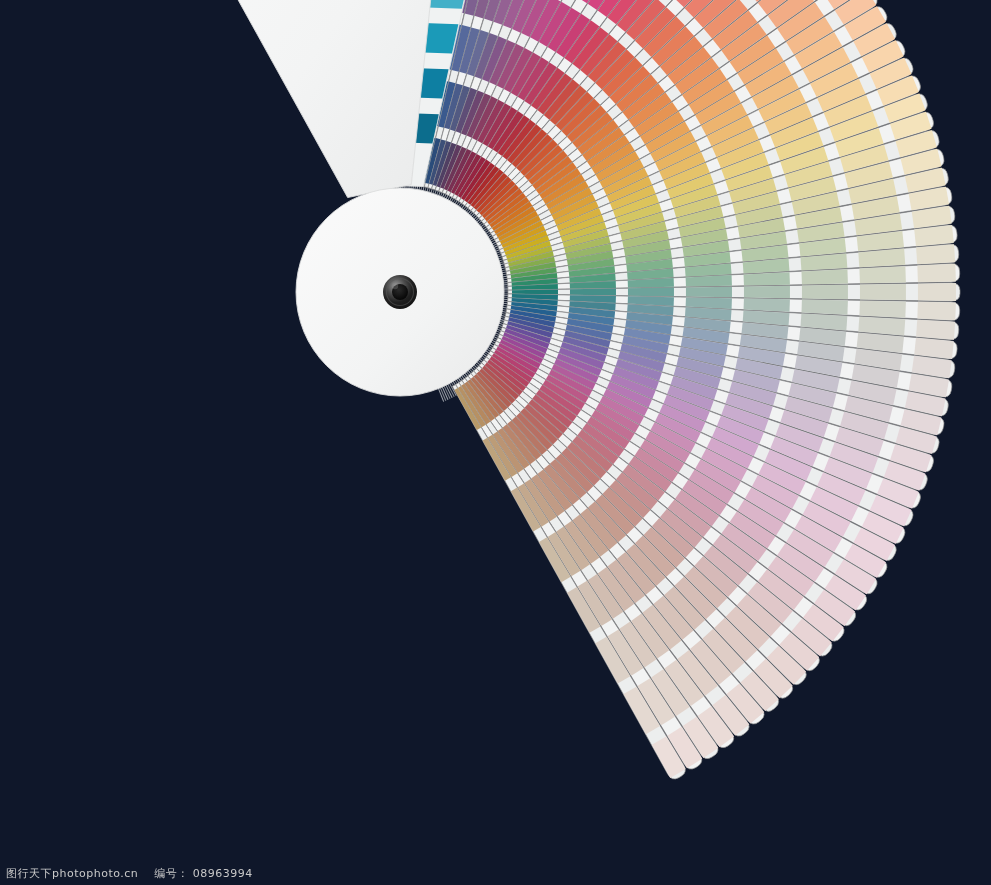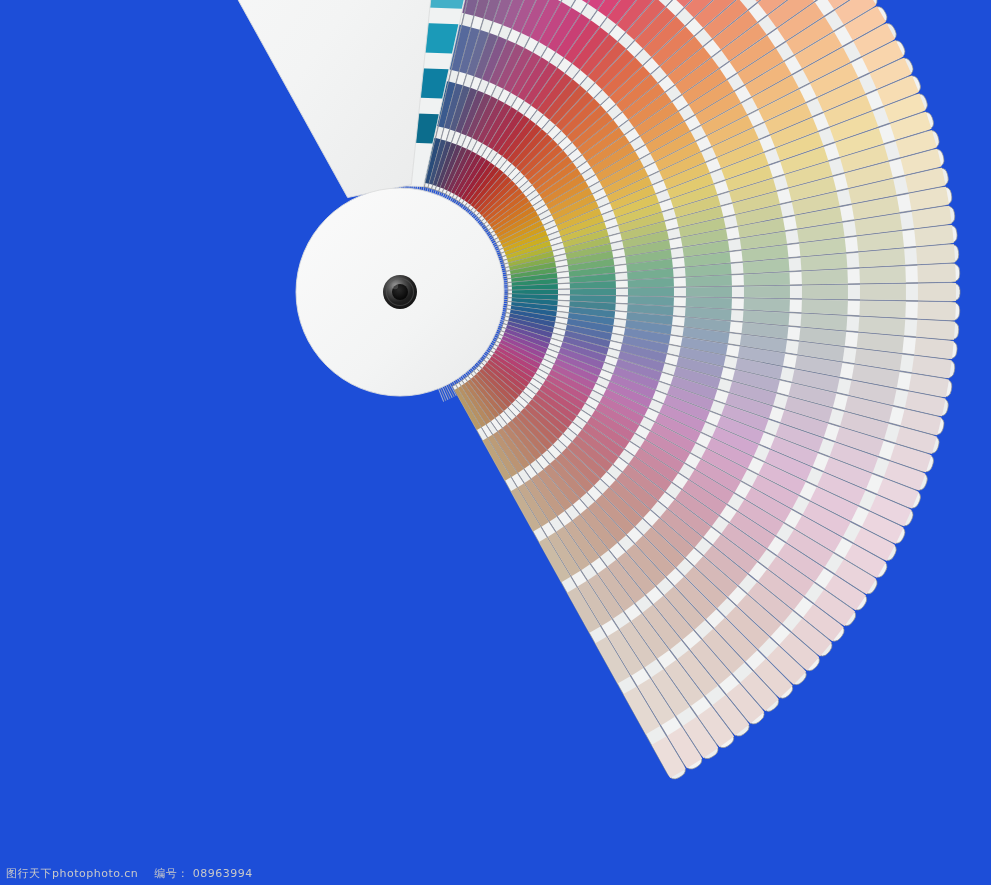--- a/index.html
+++ b/index.html
@@ -11,21 +11,21 @@
   body {
     width: 991px;
     height: 885px;
     overflow: hidden;
     font-family: "Liberation Sans", sans-serif;
   }
   #stage {
     position: relative;
     width: 991px;
     height: 885px;
-    background: #1d4ed8;
+    background: #0f172a;
   }
   #fan-svg {
     position: absolute;
     left: 0;
     top: 0;
     width: 991px;
     height: 885px;
     display: block;
   }
   #watermark {

